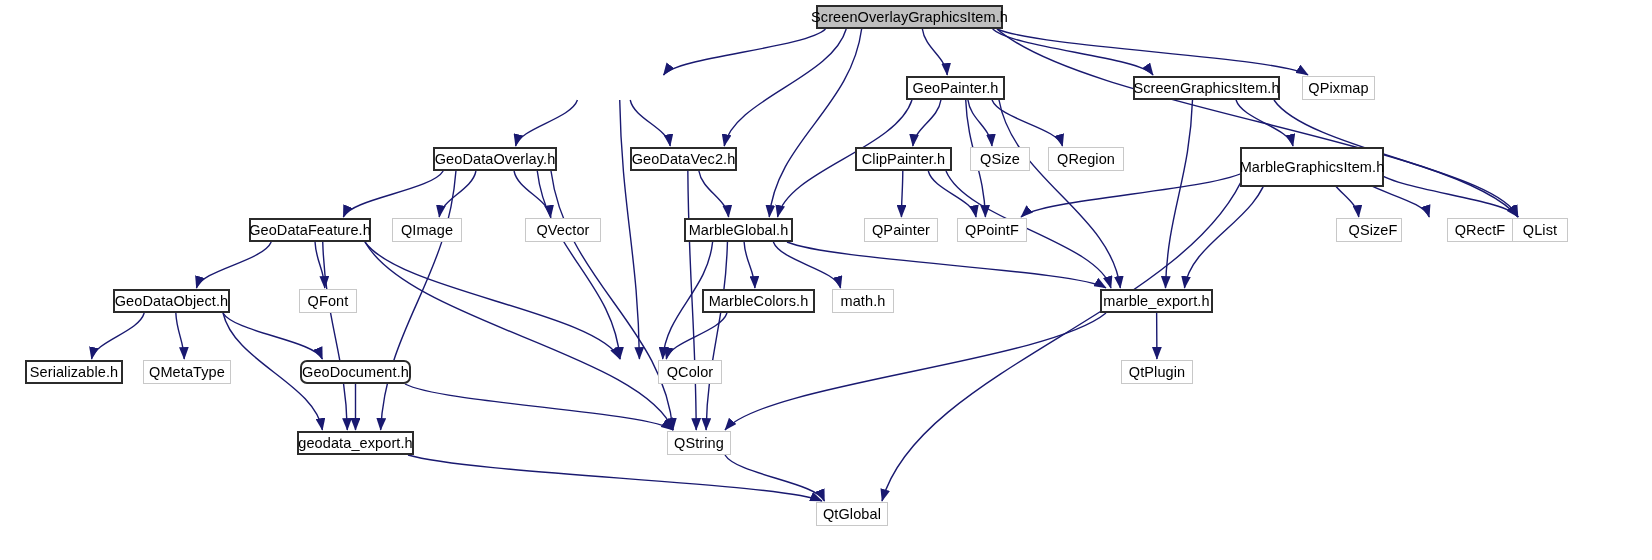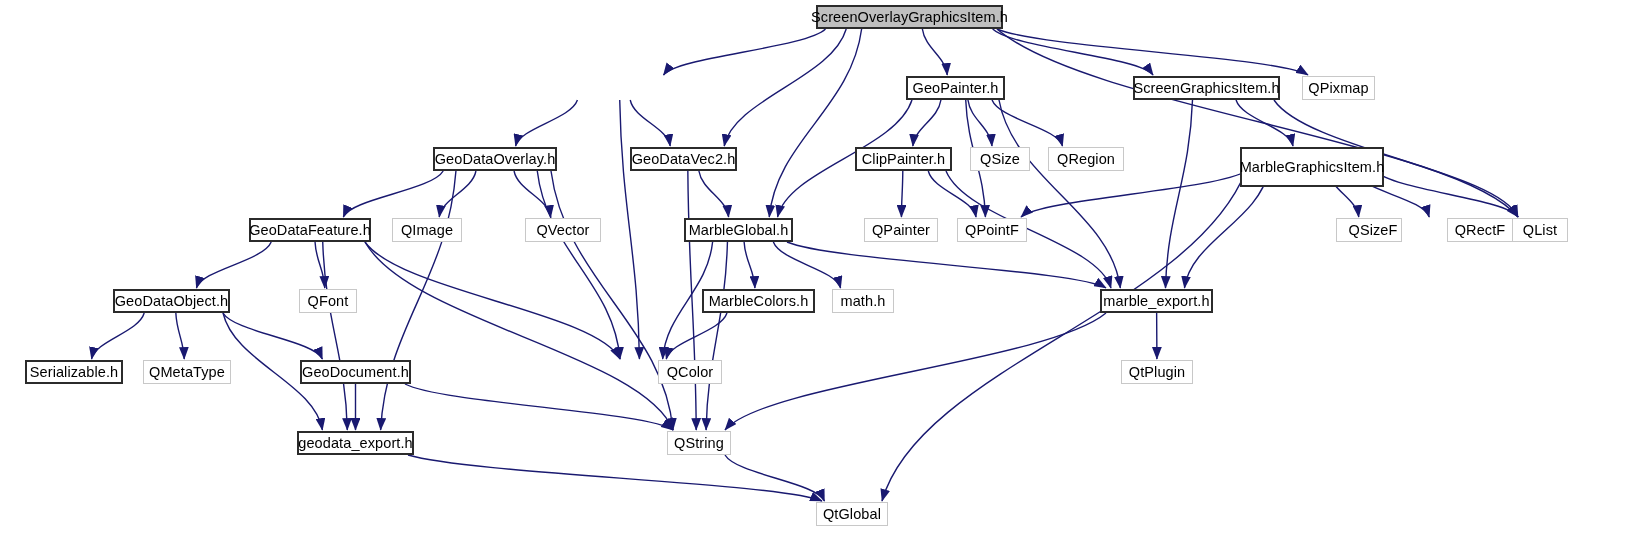--- a/index.html
+++ b/index.html
@@ -144,20 +144,20 @@
       <div class="node plain" style="left: 1336px; top: 218px; width: 66px; height: 24px; padding-left: 8px;">QSizeF</div>
       <div class="node plain" style="left: 1422px; top: 218px; width: 66px; height: 24px; margin-left: 25px;">QRectF</div>
       <div class="node plain" style="left: 1512px; top: 218px; width: 56px; height: 24px;">QList</div>
       <div class="node header" style="left: 113px; top: 289px; width: 117px; height: 24px;">GeoDataObject.h</div>
       <div class="node plain" style="left: 299px; top: 289px; width: 58px; height: 24px;">QFont</div>
       <div class="node header" style="left: 702px; top: 289px; width: 113px; height: 24px;">MarbleColors.h</div>
       <div class="node plain" style="left: 832px; top: 289px; width: 62px; height: 24px;">math.h</div>
       <div class="node header" style="left: 1100px; top: 289px; width: 113px; height: 24px;">marble_export.h</div>
       <div class="node header" style="left: 25px; top: 360px; width: 98px; height: 24px;">Serializable.h</div>
       <div class="node plain" style="left: 143px; top: 360px; width: 88px; height: 24px;">QMetaType</div>
-      <div class="node header" style="left: 300px; top: 360px; width: 111px; height: 24px;">GeoDocument.h</div>
+      <div class="node header" style="left: 300px; top: 360px; width: 111px; height: 24px; border-radius: 7px;">GeoDocument.h</div>
       <div class="node plain" style="left: 614px; top: 360px; width: 64px; height: 24px; margin-left: 44px;">QColor</div>
       <div class="node plain" style="left: 1121px; top: 360px; width: 72px; height: 24px;">QtPlugin</div>
       <div class="node header" style="left: 297px; top: 431px; width: 117px; height: 24px;">geodata_export.h</div>
       <div class="node plain" style="left: 667px; top: 431px; width: 64px; height: 24px;">QString</div>
       <div class="node plain" style="left: 816px; top: 502px; width: 72px; height: 24px;">QtGlobal</div>
     </div>
 </div>
 
 </body></html>

